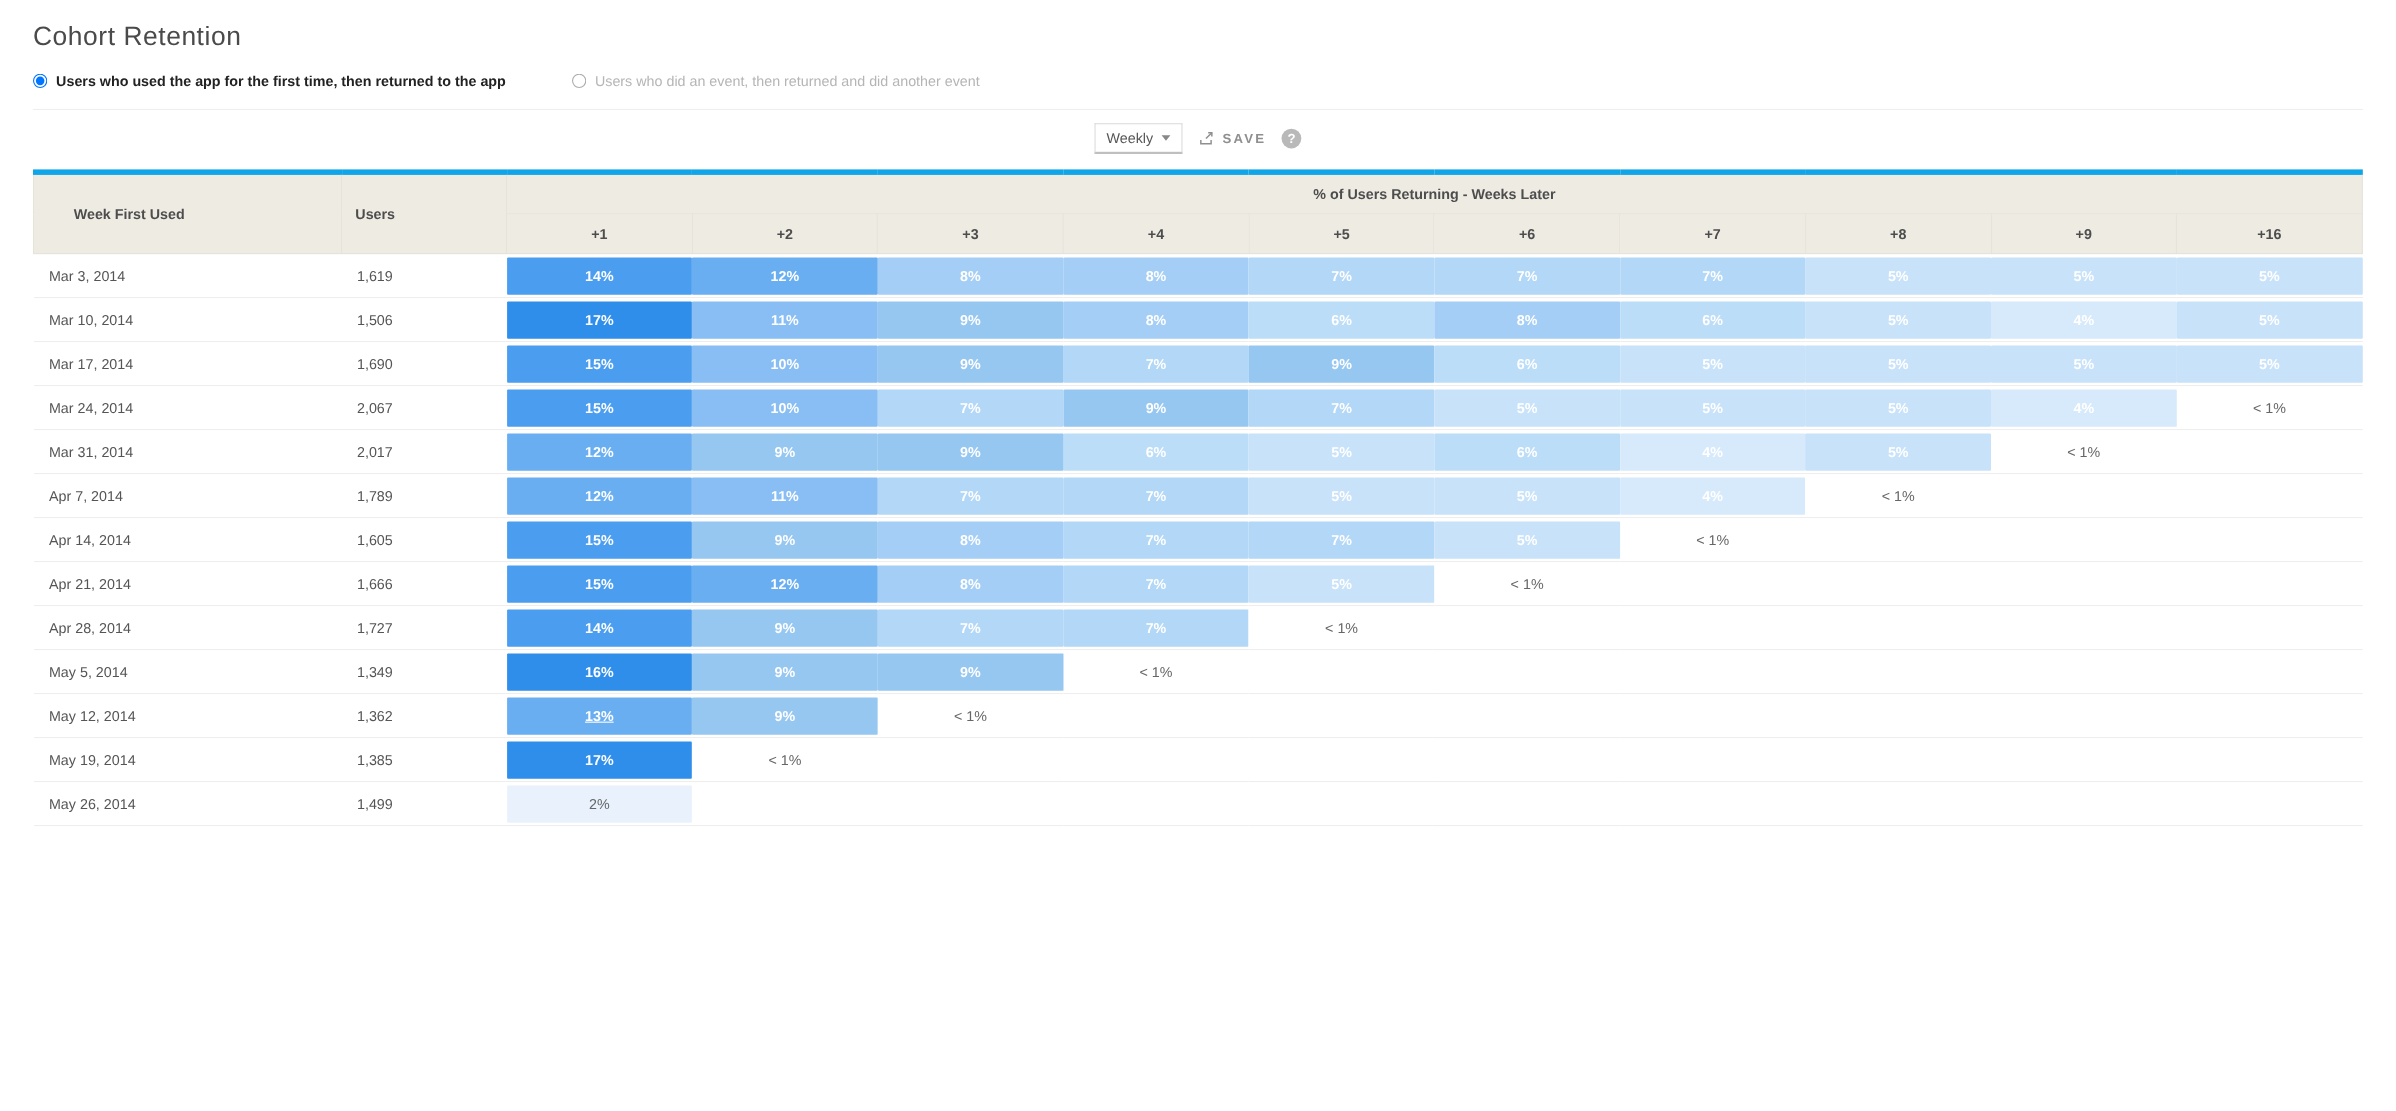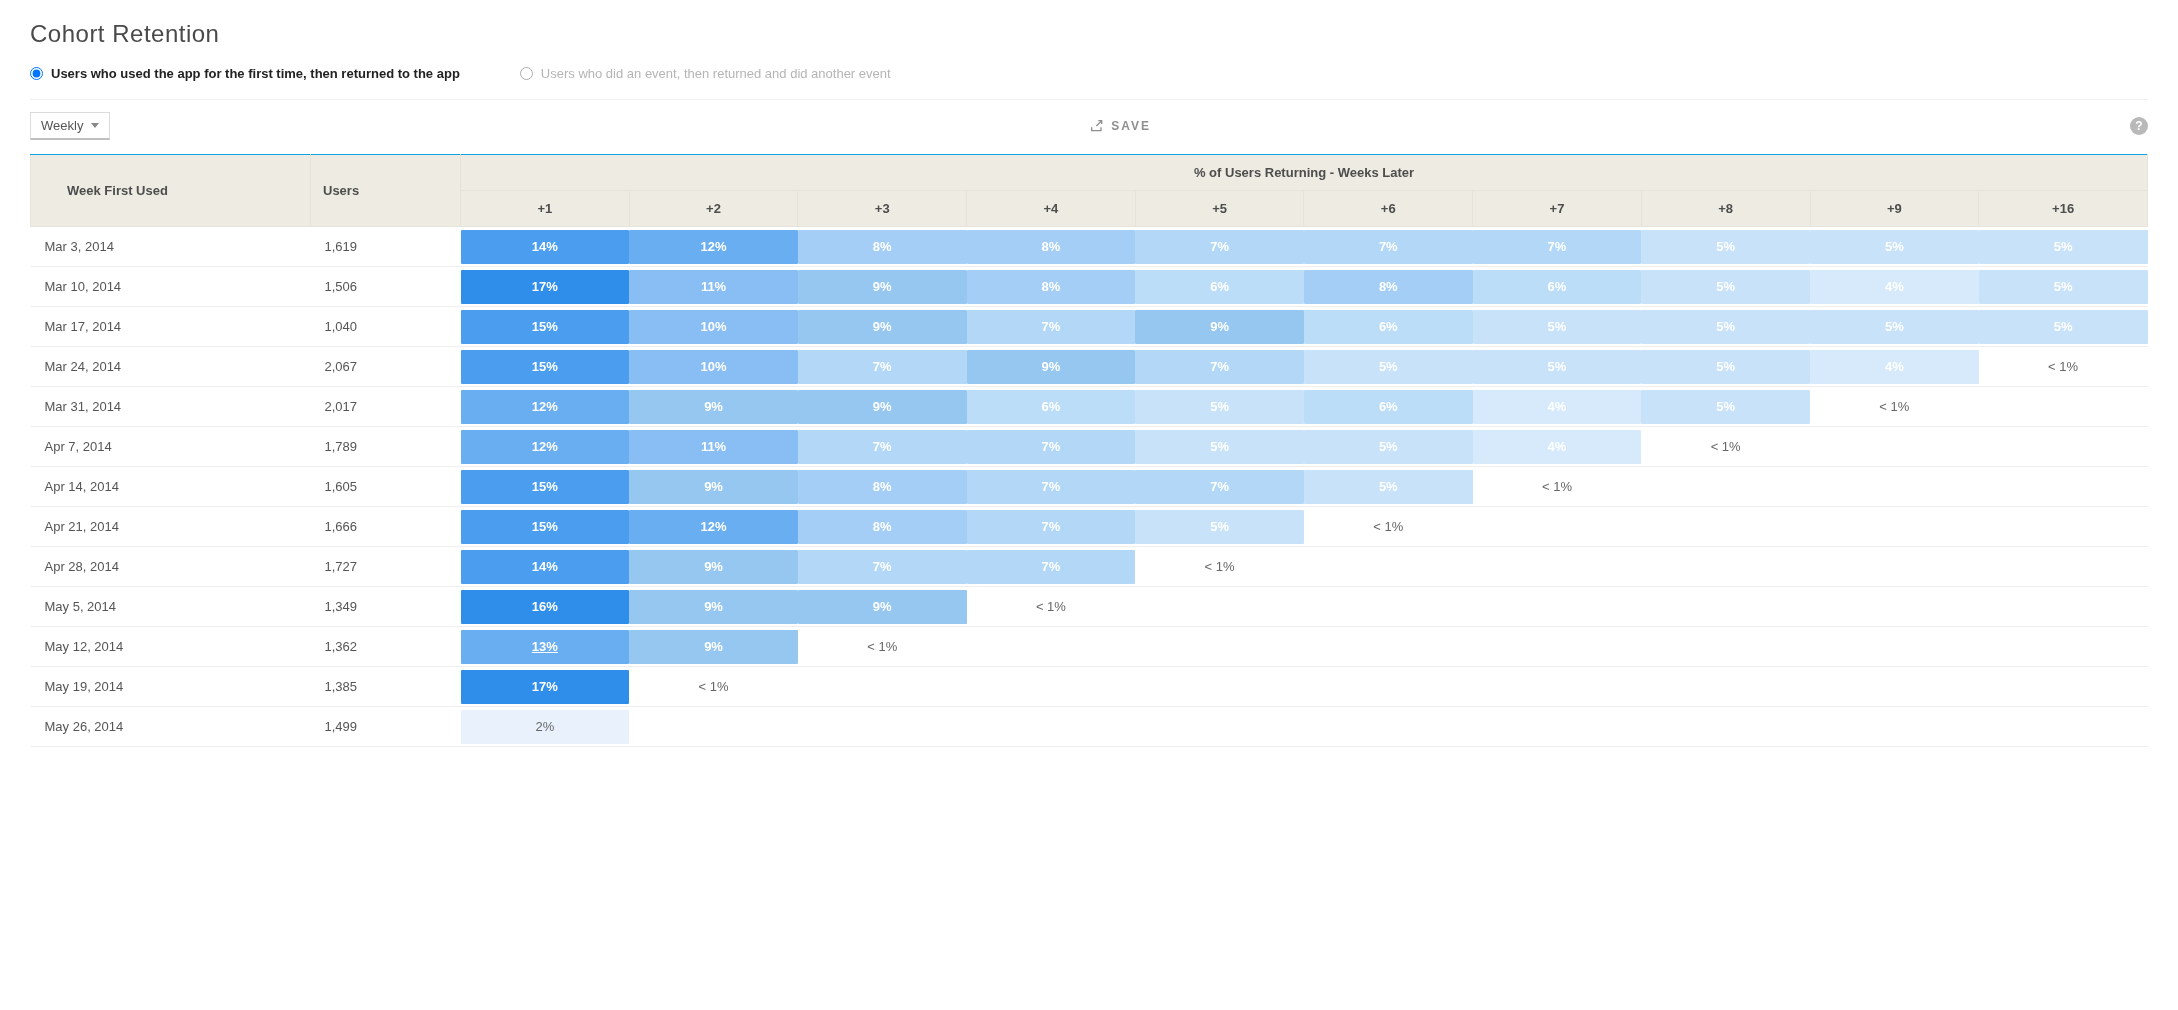--- a/index.html
+++ b/index.html
@@ -32,21 +32,21 @@
     gap: 8px;
     cursor: pointer;
   }
   .radio-opt input { margin: 0; }
   .radio-opt.selected span.lbl { font-weight: 700; color: #222; }
   .radio-opt:not(.selected) span.lbl { color: #b5b5b5; }
   .radio-opt:not(.selected) input { filter: grayscale(100%); opacity:.6; }
 
   .toolbar {
     display: flex;
-    justify-content: space-between;
+    justify-content: center;
     align-items: center;
     gap: 14px;
     margin: 10px 0 14px 0;
     color: #8f8f8f;
     font-size: 12px;
   }
   .select-box {
     border: 1px solid #dcdcdc;
     border-bottom: 2px solid #bfbfbf;
     padding: 5px 10px;
@@ -82,21 +82,21 @@
     table-layout: fixed;
   }
   table.cohort thead th {
     background: #eeebe3;
     font-weight: 700;
     color: #4d4d4d;
     font-size: 13px;
     padding: 10px 12px;
     border: 1px solid #e6e3da;
   }
-  table.cohort thead tr:first-child th { border-top: 1px solid #0ea5e9; }
+  table.cohort thead tr:first-child th { border-top: 5px solid #0ea5e9; }
   table.cohort thead th.col-week { width: 280px; text-align: left; padding-left: 36px; }
   table.cohort thead th.col-users { width: 150px; text-align: left; }
   table.cohort thead th.pct-super { text-align: center; }
   table.cohort thead th.wk { text-align: center; font-weight: 700; }
 
   table.cohort tbody td {
     border-bottom: 1px solid #eee;
     font-size: 13px;
     color: #555;
     padding: 0;
@@ -231,21 +231,21 @@
         </td>
         <td class="num-cell">
           <div class="chip hi-text" style="background: rgb(215, 234, 251);">4%</div>
         </td>
         <td class="num-cell">
           <div class="chip hi-text" style="background: rgb(200, 226, 249);">5%</div>
         </td>
       </tr>
       <tr>
         <td class="week-cell">Mar 17, 2014</td>
-        <td class="users-cell">1,040</td>
+        <td class="users-cell">1,690</td>
         <td class="num-cell">
           <div class="chip hi-text" style="background: rgb(74, 157, 239);">15%</div>
         </td>
         <td class="num-cell">
           <div class="chip hi-text" style="background: rgb(136, 190, 243);">10%</div>
         </td>
         <td class="num-cell">
           <div class="chip hi-text" style="background: rgb(150, 199, 241);">9%</div>
         </td>
         <td class="num-cell">

